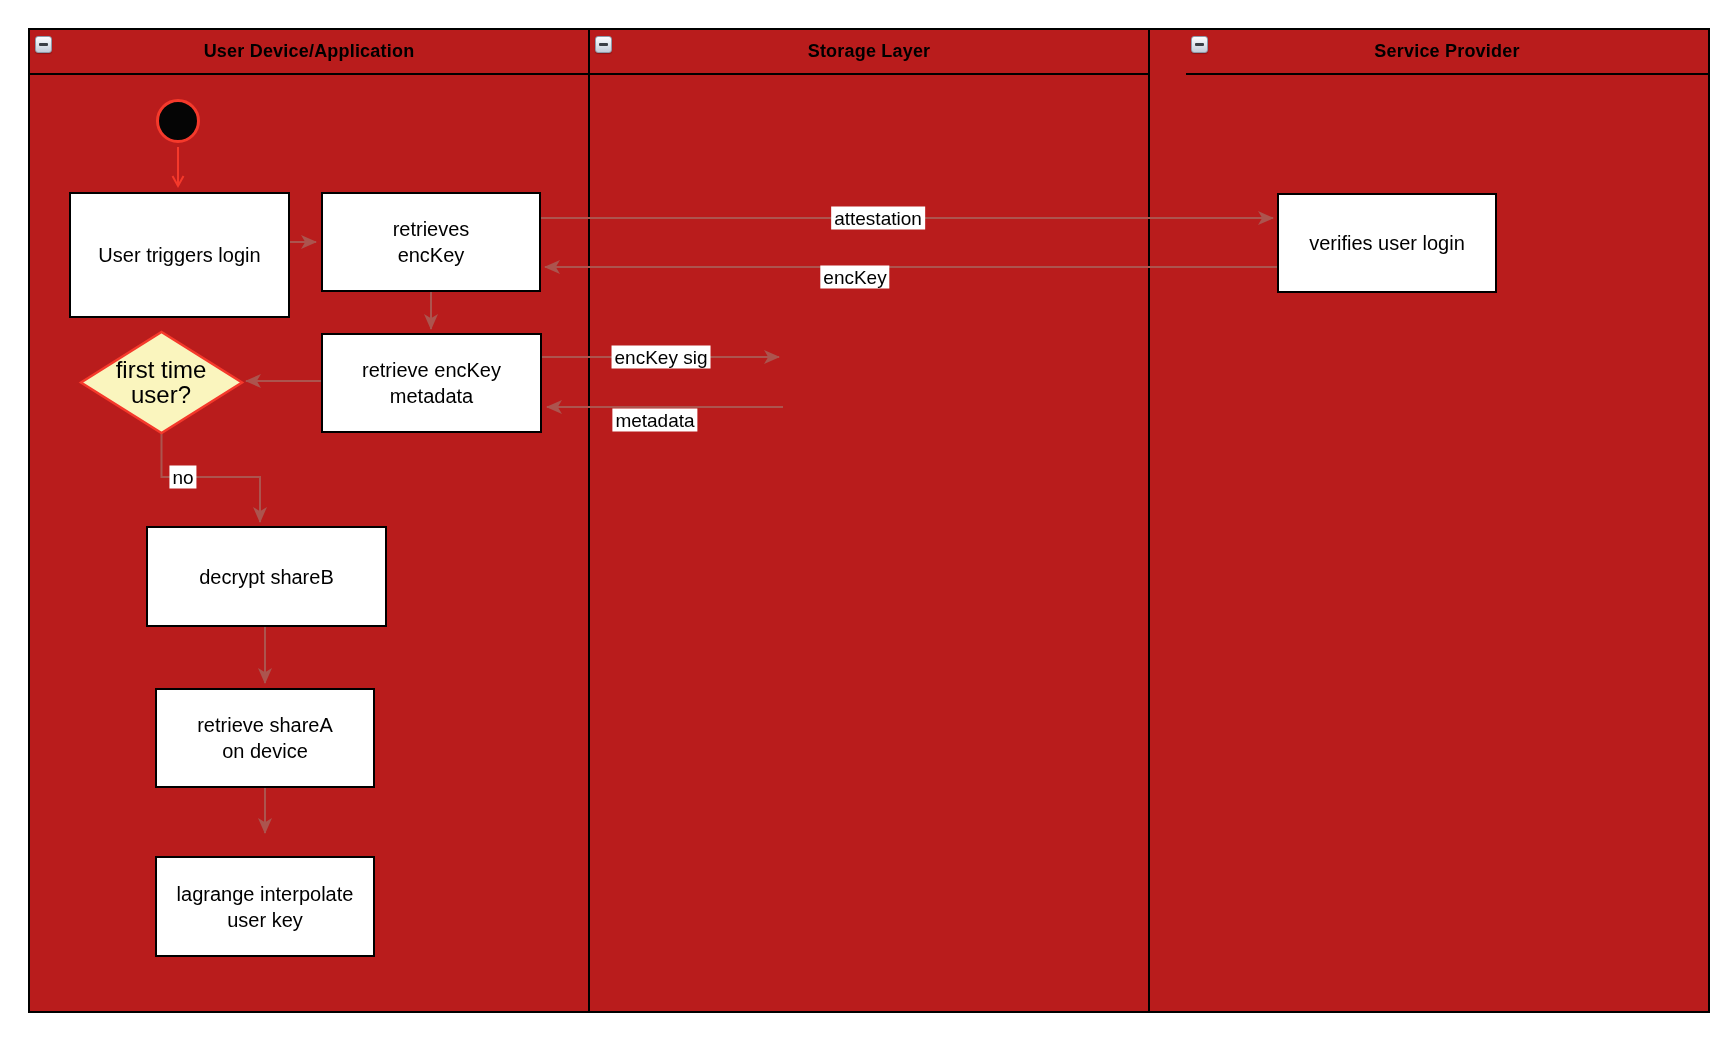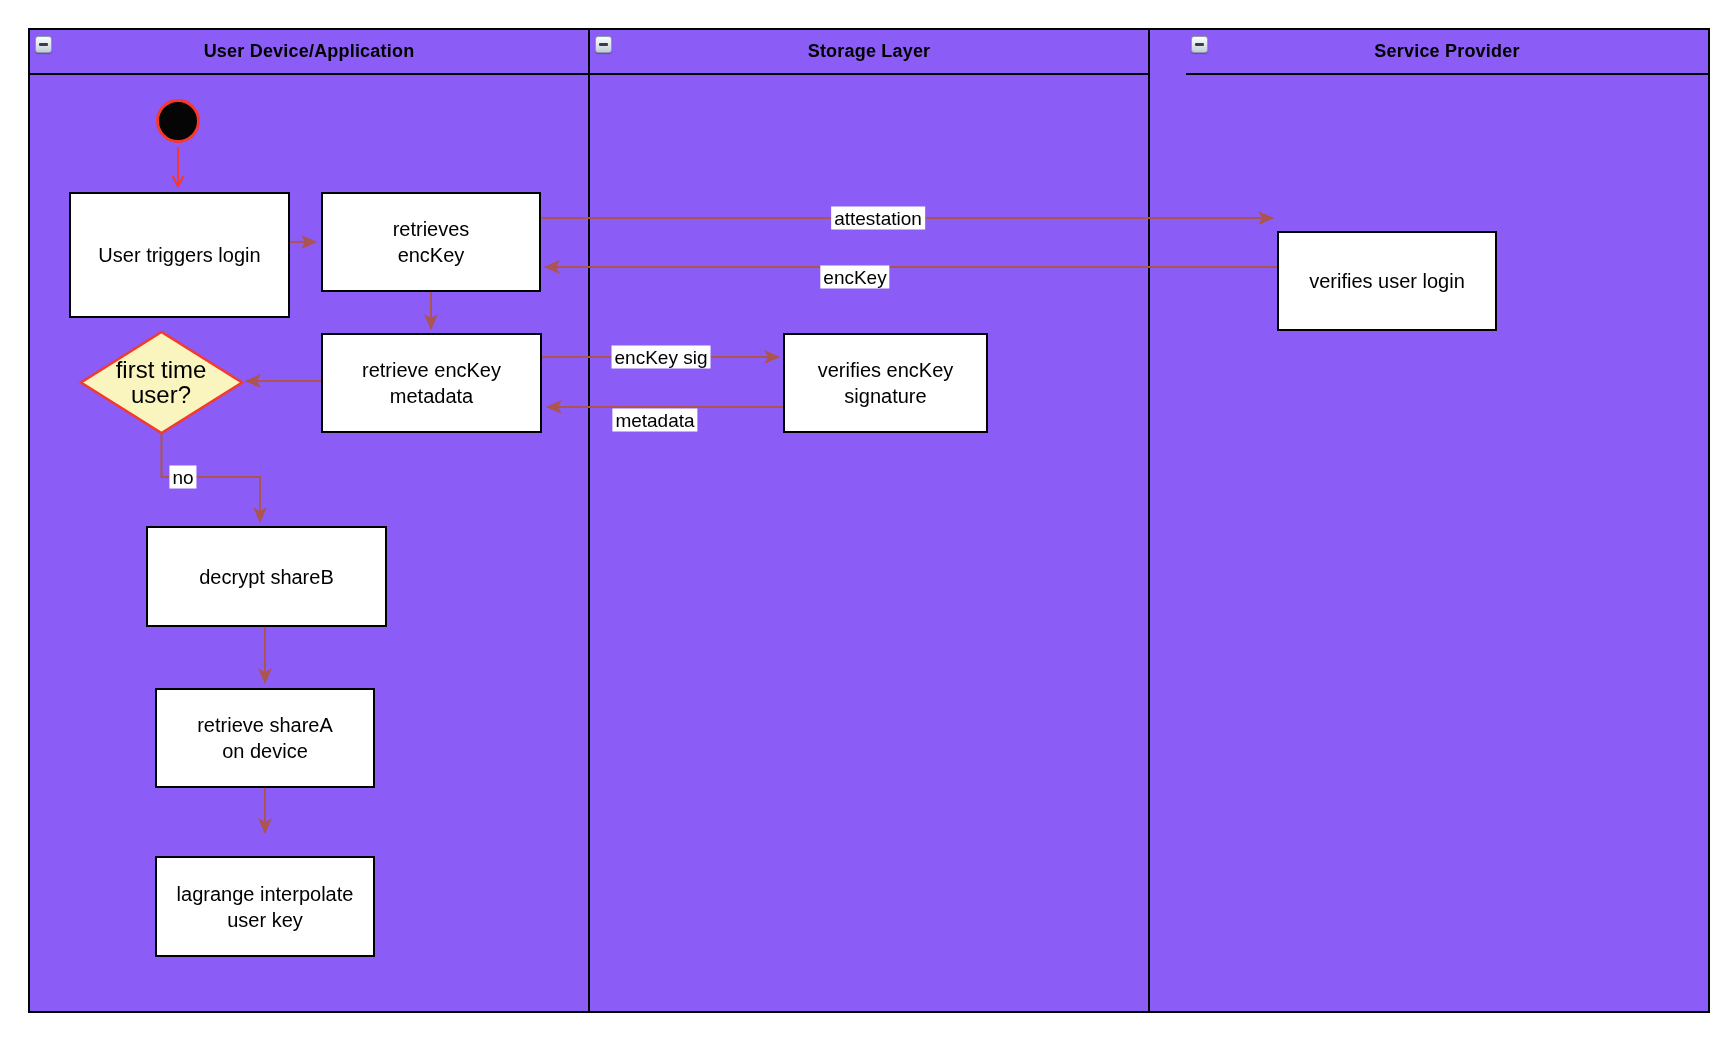--- a/index.html
+++ b/index.html
@@ -1,20 +1,20 @@
 <!DOCTYPE html>
 <html><head>
 <meta charset="utf-8">
 <style>
   html,body{margin:0;padding:0;background:#ffffff;}
   body{font-family:"Liberation Sans", sans-serif; color:#000;}
   .canvas{position:relative;width:1732px;height:1038px;background:#fff;overflow:hidden;}
 
   
-  .lane{position:absolute;top:28px;height:985px;width:562px;border:2px solid #000;box-sizing:border-box;background:#8b5cf6;}
+  .lane{position:absolute;top:28px;height:985px;width:562px;border:2px solid #000;box-sizing:border-box;background:#b91c1c;}
   .lane-header{position:relative;height:43px;border-bottom:2px solid #000;display:flex;align-items:center;justify-content:center;}
   .lane-title{font-size:18px;font-weight:bold;letter-spacing:0.2px;}
   .collapse-icon{position:absolute;left:5px;top:6px;width:17px;height:17px;border:1px solid #8e9bab;border-radius:3px;
     background:linear-gradient(180deg,#fdfeff 0%,#e3e9f0 45%,#c3ccd8 100%);
     box-shadow:0 1px 1px rgba(0,0,0,0.25);display:flex;align-items:center;justify-content:center;box-sizing:border-box;}
   .collapse-icon .minus{width:9px;height:3px;background:#3a3f45;border-radius:1px;}
 
   
   svg.edges{position:absolute;left:0;top:0;z-index:3;}
 
@@ -101,25 +101,21 @@
     <span class="node-label">retrieve shareA
 on device</span>
   </div>
   <div class="node" style="left:146px;top:526px;width:241px;height:101px;">
     <span class="node-label">decrypt shareB</span>
   </div>
   <div class="node" style="left:155px;top:838px;width:220px;height:101px;margin-top:18px;">
     <span class="node-label">lagrange interpolate
 user key</span>
   </div>
-  <div class="node" style="left:783px;top:333px;width:205px;height:100px;">
-    <span class="node-label">verifies encKey
-signature</span>
-  </div>
-  <div class="node" style="left:1277px;top:193px;width:220px;height:100px;margin-top:38px;">
+  <div class="node" style="left:1277px;top:193px;width:220px;height:100px;">
     <span class="node-label">verifies user login</span>
   </div>
 
   <div class="diamond-label" style="left:161px;top:382px;">first time
 user?</div>
 
   <div class="edge-label" style="left:878px;top:218px;">attestation</div>
   <div class="edge-label" style="left:855px;top:277px;">encKey</div>
   <div class="edge-label" style="left:661px;top:357px;">encKey sig</div>
   <div class="edge-label" style="left:655px;top:420px;">metadata</div>

